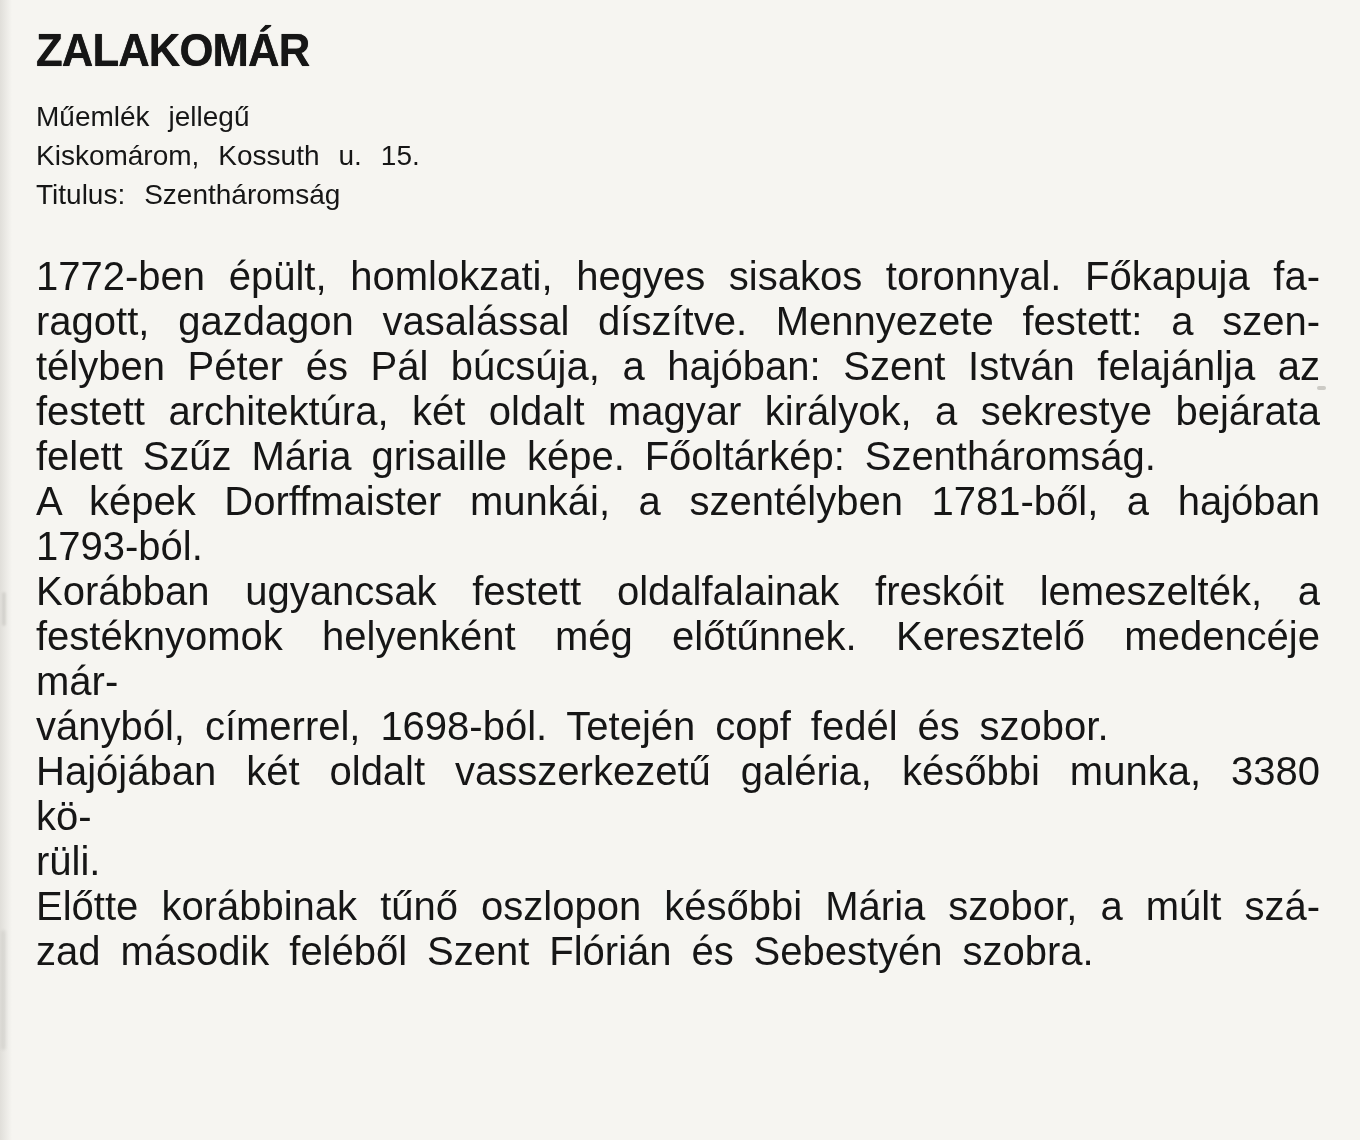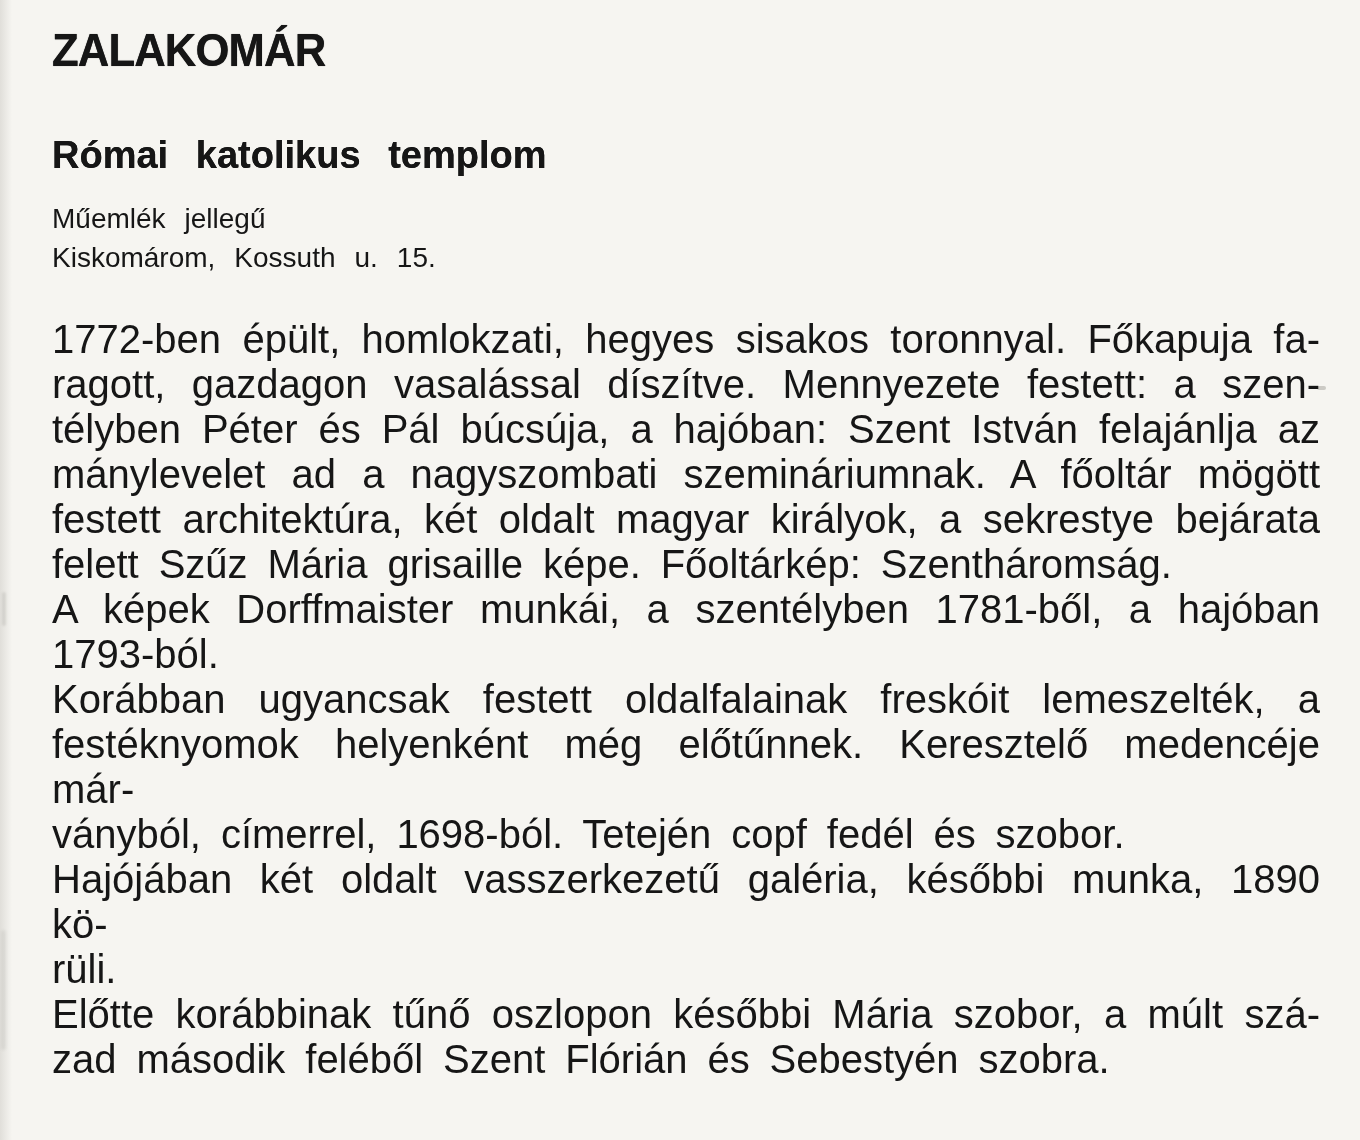--- a/index.html
+++ b/index.html
@@ -8,21 +8,21 @@
     background: #e8e6e1;
   }
   .page {
     position: relative;
     width: 1360px;
     height: 1140px;
     box-sizing: border-box;
     background: var(--bg, #f6f5f1);
     color: var(--ink, #161616);
     font-family: "Liberation Sans", sans-serif;
-    padding: 26px 40px 0 52px;
+    padding: 26px 40px 0 36px;
     overflow: hidden;
   }
   .edge-shadow {
     position: absolute;
     left: 0; top: 0;
     width: 12px; height: 100%;
     background: linear-gradient(to right, rgba(110,105,95,0.16), rgba(110,105,95,0.0));
     pointer-events: none;
   }
   .title {
@@ -77,47 +77,46 @@
   .speck.s3 { left: 1px;    top: 930px; width: 5px;  height: 120px; border-radius: 3px; opacity: .18; filter: blur(1.5px); }
 </style>
 </head>
 <body>
 
 <div class="page" style="--bg: #f6f5f1; --ink: #161616;">
   <div class="edge-shadow"></div>
 
   <h1 class="title">ZALAKOMÁR</h1>
 
-  <h2 class="subtitle">Római katolikus templom</h2>
 
   <div class="meta">
     <div class="meta-line">Műemlék jellegű</div>
     <div class="meta-line">Kiskomárom, Kossuth u. 15.</div>
+    <div class="meta-line">Titulus: Szentháromság</div>
   </div>
 
   <div class="body">
       <div class="paragraph">
         <div class="line">1772-ben épült, homlokzati, hegyes sisakos toronnyal. Főkapuja fa-</div>
         <div class="line">ragott, gazdagon vasalással díszítve. Mennyezete festett: a szen-</div>
         <div class="line">télyben Péter és Pál búcsúja, a hajóban: Szent István felajánlja az</div>
-        <div class="line">mánylevelet ad a nagyszombati szemináriumnak. A főoltár mögött</div>
         <div class="line">festett architektúra, két oldalt magyar királyok, a sekrestye bejárata</div>
         <div class="line last">felett Szűz Mária grisaille képe. Főoltárkép: Szentháromság.</div>
       </div>
       <div class="paragraph">
         <div class="line">A képek Dorffmaister munkái, a szentélyben 1781-ből, a hajóban</div>
         <div class="line last">1793-ból.</div>
       </div>
       <div class="paragraph">
         <div class="line">Korábban ugyancsak festett oldalfalainak freskóit lemeszelték, a</div>
         <div class="line">festéknyomok helyenként még előtűnnek. Keresztelő medencéje már-</div>
         <div class="line last">ványból, címerrel, 1698-ból. Tetején copf fedél és szobor.</div>
       </div>
       <div class="paragraph">
-        <div class="line">Hajójában két oldalt vasszerkezetű galéria, későbbi munka, 1890 kö-</div>
+        <div class="line">Hajójában két oldalt vasszerkezetű galéria, későbbi munka, 3380 kö-</div>
         <div class="line last">rüli.</div>
       </div>
       <div class="paragraph">
         <div class="line">Előtte korábbinak tűnő oszlopon későbbi Mária szobor, a múlt szá-</div>
         <div class="line last">zad második feléből Szent Flórián és Sebestyén szobra.</div>
       </div>
     </div>
 
   <div class="speck s1"></div>
   <div class="speck s2"></div>

